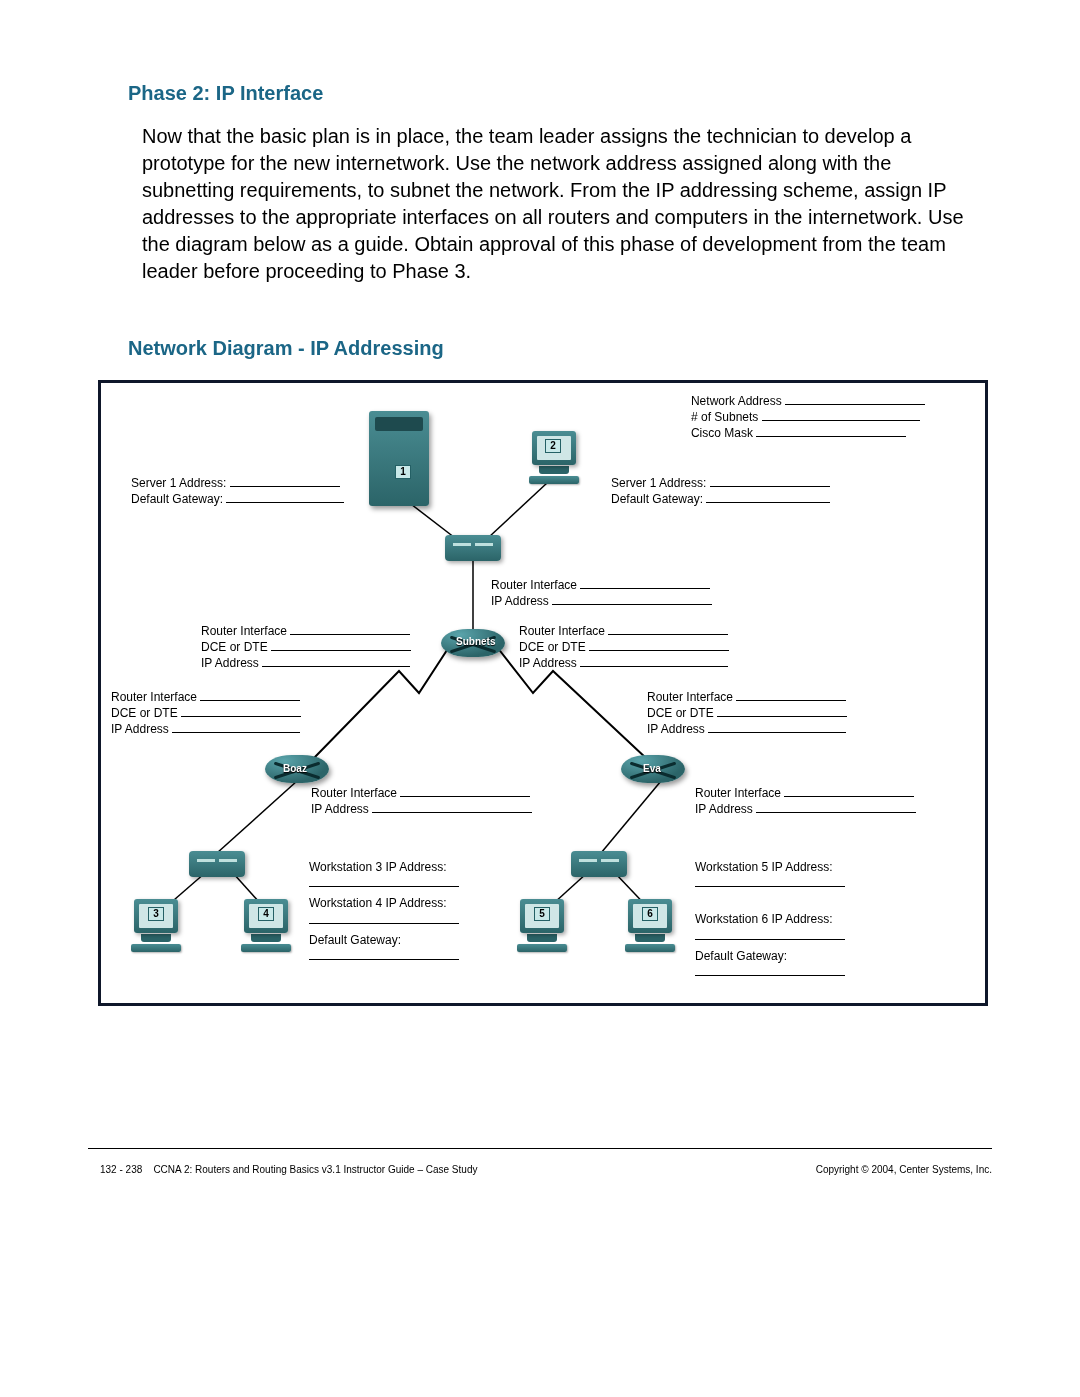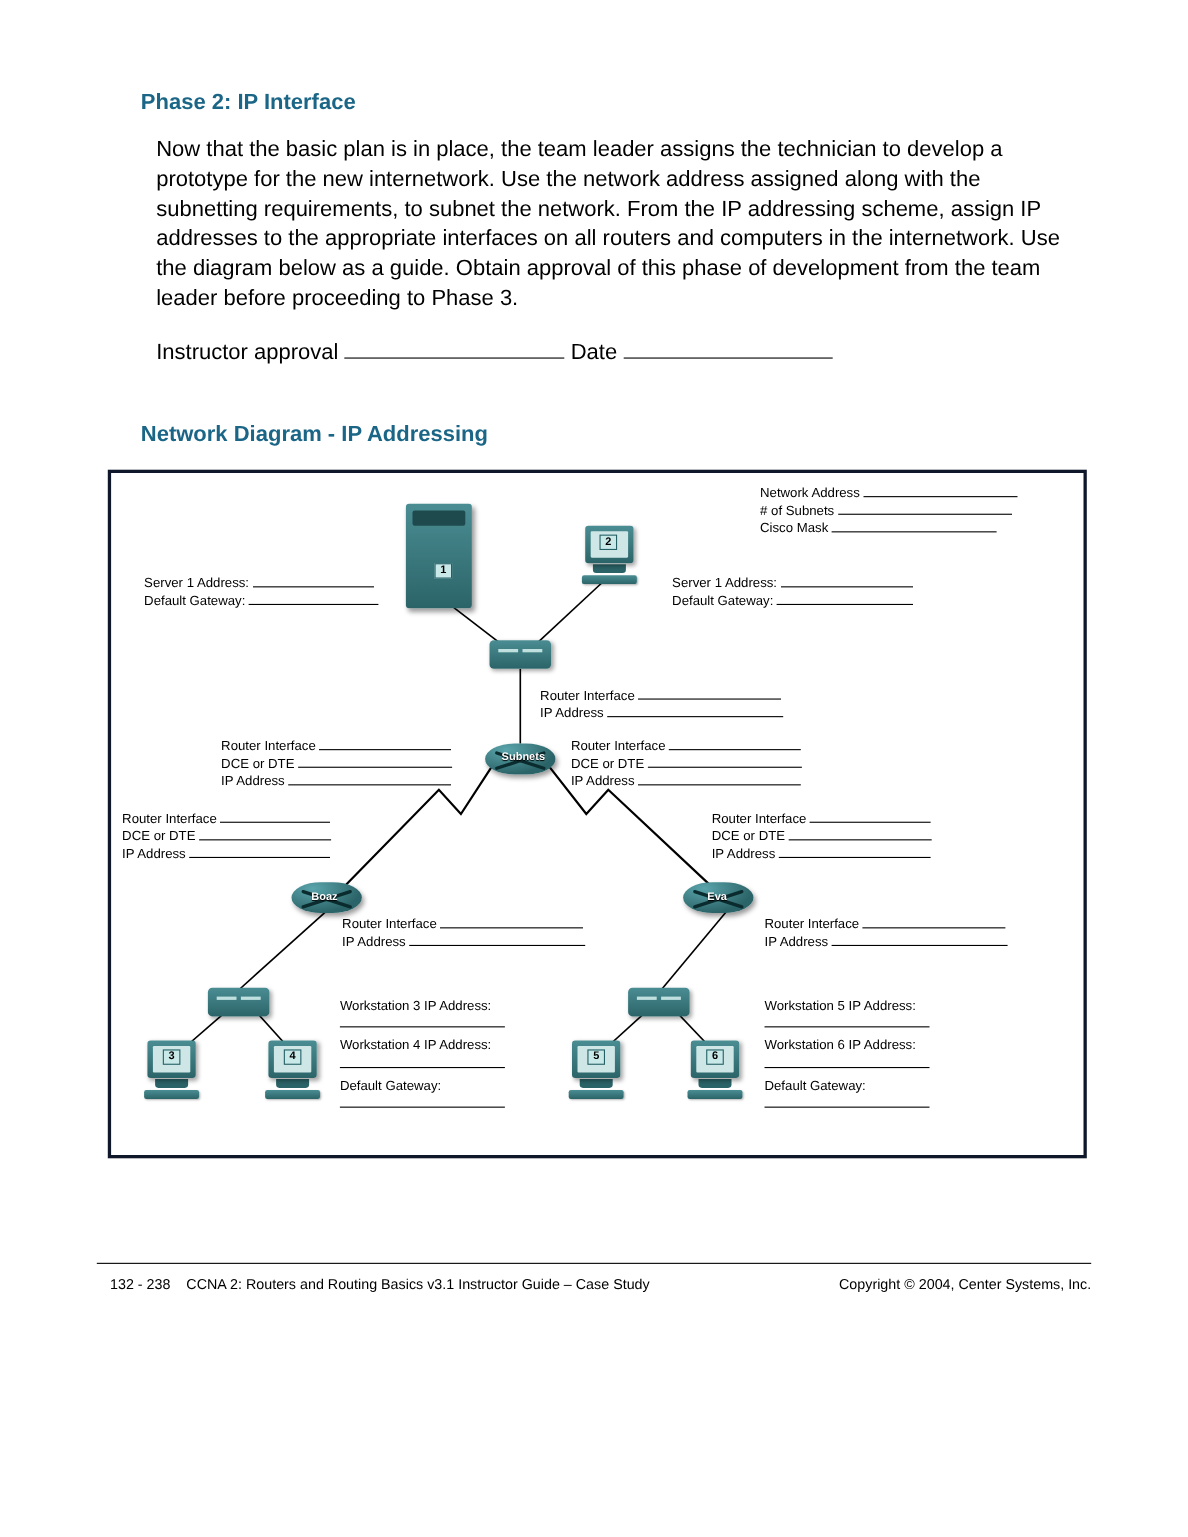--- a/index.html
+++ b/index.html
@@ -5,21 +5,21 @@
   html,body{margin:0;padding:0;background:#fff;font-family:Arial,Helvetica,sans-serif;color:#000;}
   .page{width:1080px;height:1397px;position:relative;box-sizing:border-box;padding:82px 88px 0 128px;}
   .h2{color:#1b6686;font-weight:bold;font-size:20px;margin:0 0 18px 0;}
   .body{font-size:20px;line-height:1.35;margin:0 14px 20px 14px;color:#000;}
   .approval{font-size:20px;margin:0 14px 40px 14px;}
   .uline{display:inline-block;border-bottom:1px solid #000;height:1em;vertical-align:baseline;}
   .diagram-box{border:3px solid #0f172a;margin:20px 0 0 -30px;width:884px;height:620px;position:relative;font-size:12px;}
   .lbl{position:absolute;white-space:nowrap;line-height:1.35;}
   .ul{display:inline-block;border-bottom:1px solid #000;height:10px;vertical-align:baseline;}
   .footer-line{position:absolute;left:88px;right:88px;bottom:248px;border-top:1px solid #000;}
-  .footer{position:absolute;left:100px;right:88px;bottom:222px;font-size:13px;display:flex;justify-content:space-between;}
+  .footer{position:absolute;left:100px;right:88px;bottom:222px;font-size:10px;display:flex;justify-content:space-between;}
   
   .server{position:absolute;width:60px;height:95px;background:linear-gradient(#4a8d93,#2b6468);border-radius:3px;box-shadow:2px 3px 5px rgba(0,0,0,.4);}
   .server::before{content:"";position:absolute;top:6px;left:6px;right:6px;height:14px;background:#1e4a4e;border-radius:2px;}
   .pc{position:absolute;width:50px;height:52px;}
   .pc .mon{width:44px;height:34px;background:linear-gradient(#4a8d93,#2b6468);border-radius:3px;margin:0 auto;position:relative;box-shadow:2px 2px 4px rgba(0,0,0,.35);}
   .pc .mon::after{content:"";position:absolute;inset:5px;background:#cfe6e6;border-radius:1px;}
   .pc .base{width:30px;height:8px;background:#2b6468;margin:1px auto 0;border-radius:0 0 3px 3px;}
   .pc .kb{width:50px;height:8px;background:linear-gradient(#4a8d93,#2b6468);margin:2px auto 0;border-radius:2px;box-shadow:1px 1px 2px rgba(0,0,0,.3);}
   .sw{position:absolute;width:56px;height:26px;background:linear-gradient(#4a8d93,#2b6468);border-radius:4px;box-shadow:2px 2px 4px rgba(0,0,0,.35);}
   .sw::before,.sw::after{content:"";position:absolute;top:8px;width:18px;height:3px;background:#bfe0de;}
@@ -35,26 +35,20 @@
 </style>
 </head>
 <body>
 
 <div class="page">
 
   <div class="h2">Phase 2: IP Interface</div>
 
   <p class="body">Now that the basic plan is in place, the team leader assigns the technician to develop a prototype for the new internetwork. Use the network address assigned along with the subnetting requirements, to subnet the network. From the IP addressing scheme, assign IP addresses to the appropriate interfaces on all routers and computers in the internetwork. Use the diagram below as a guide. Obtain approval of this phase of development from the team leader before proceeding to Phase 3.</p>
 
-  <p class="approval">
-    <span>Instructor approval</span>
-    <span class="uline" style="width:200px"></span>
-    <span>Date</span>
-    <span class="uline" style="width:190px"></span>
-  </p>
 
   <div class="h2" style="margin-top:52px">Network Diagram - IP Addressing</div>
 
   <div class="diagram-box">
 
     <svg class="wires">
       <line x1="306" y1="118" x2="358" y2="158" stroke="#000" stroke-width="1.5"></line>
       <line x1="446" y1="100" x2="388" y2="154" stroke="#000" stroke-width="1.5"></line>
       <line x1="372" y1="178" x2="372" y2="246" stroke="#000" stroke-width="1.5"></line>
 
@@ -181,21 +175,21 @@
       <div><span class="ul" style="width:150px"></span></div>
       <div style="margin-top:4px"><span>Workstation 4 IP Address:</span></div>
       <div><span class="ul" style="width:150px"></span></div>
       <div style="margin-top:4px"><span>Default Gateway:</span></div>
       <div><span class="ul" style="width:150px"></span></div>
     </div>
 
     <div class="lbl" style="left:594px;top:476px">
       <div><span>Workstation 5 IP Address:</span></div>
       <div><span class="ul" style="width:150px"></span></div>
-      <div style="margin-top:4px"><span>Workstation 6 IP Address:</span></div>
+      <div style="margin-top:20px"><span>Workstation 6 IP Address:</span></div>
       <div><span class="ul" style="width:150px"></span></div>
       <div style="margin-top:4px"><span>Default Gateway:</span></div>
       <div><span class="ul" style="width:150px"></span></div>
     </div>
 
   </div>
 
   <div class="footer-line"></div>
   <div class="footer">
     <div>

